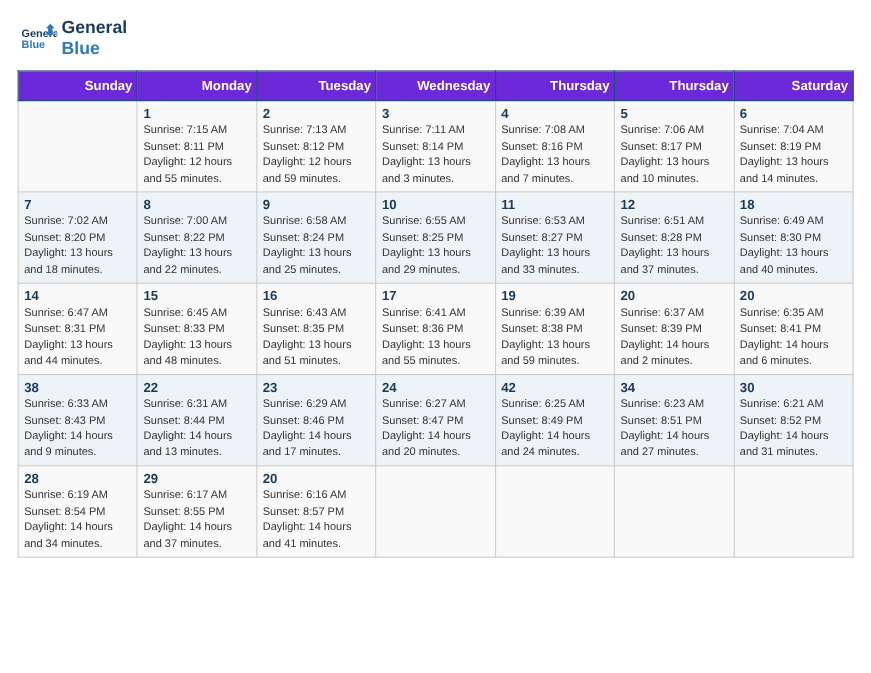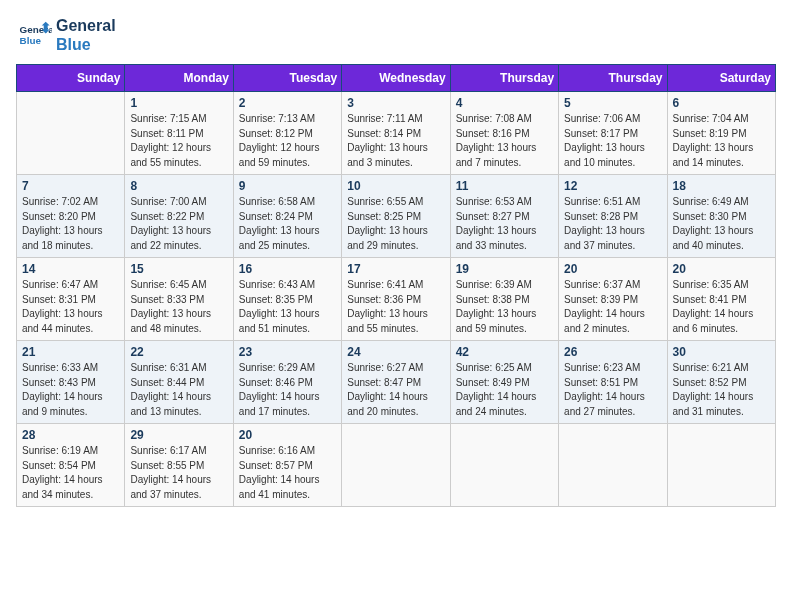--- a/index.html
+++ b/index.html
@@ -195,41 +195,41 @@
           <span class="day-number">20</span>
           <div class="day-info">Sunrise: 6:37 AM<br>Sunset: 8:39 PM<br>Daylight: 14 hours<br>and 2 minutes.</div>
         </td>
         <td>
           <span class="day-number">20</span>
           <div class="day-info">Sunrise: 6:35 AM<br>Sunset: 8:41 PM<br>Daylight: 14 hours<br>and 6 minutes.</div>
         </td>
       </tr>
       <tr>
         <td>
-          <span class="day-number">21</span>
+          <span class="day-number">38</span>
           <div class="day-info">Sunrise: 6:33 AM<br>Sunset: 8:43 PM<br>Daylight: 14 hours<br>and 9 minutes.</div>
         </td>
         <td>
           <span class="day-number">22</span>
           <div class="day-info">Sunrise: 6:31 AM<br>Sunset: 8:44 PM<br>Daylight: 14 hours<br>and 13 minutes.</div>
         </td>
         <td>
           <span class="day-number">23</span>
           <div class="day-info">Sunrise: 6:29 AM<br>Sunset: 8:46 PM<br>Daylight: 14 hours<br>and 17 minutes.</div>
         </td>
         <td>
           <span class="day-number">24</span>
           <div class="day-info">Sunrise: 6:27 AM<br>Sunset: 8:47 PM<br>Daylight: 14 hours<br>and 20 minutes.</div>
         </td>
         <td>
           <span class="day-number">42</span>
           <div class="day-info">Sunrise: 6:25 AM<br>Sunset: 8:49 PM<br>Daylight: 14 hours<br>and 24 minutes.</div>
         </td>
         <td>
-          <span class="day-number">26</span>
+          <span class="day-number">34</span>
           <div class="day-info">Sunrise: 6:23 AM<br>Sunset: 8:51 PM<br>Daylight: 14 hours<br>and 27 minutes.</div>
         </td>
         <td>
           <span class="day-number">30</span>
           <div class="day-info">Sunrise: 6:21 AM<br>Sunset: 8:52 PM<br>Daylight: 14 hours<br>and 31 minutes.</div>
         </td>
       </tr>
       <tr>
         <td>
           <span class="day-number">28</span>

